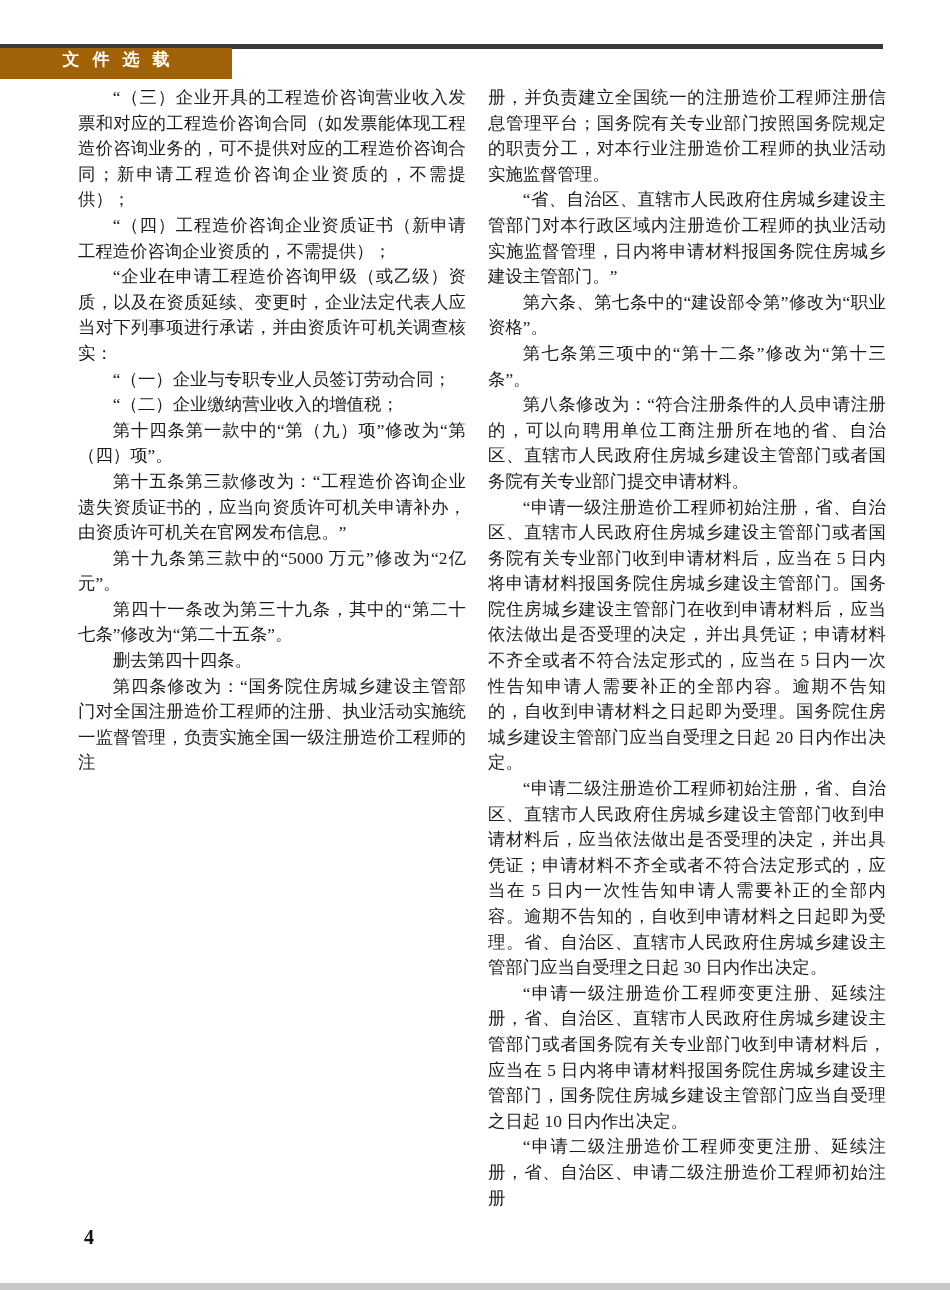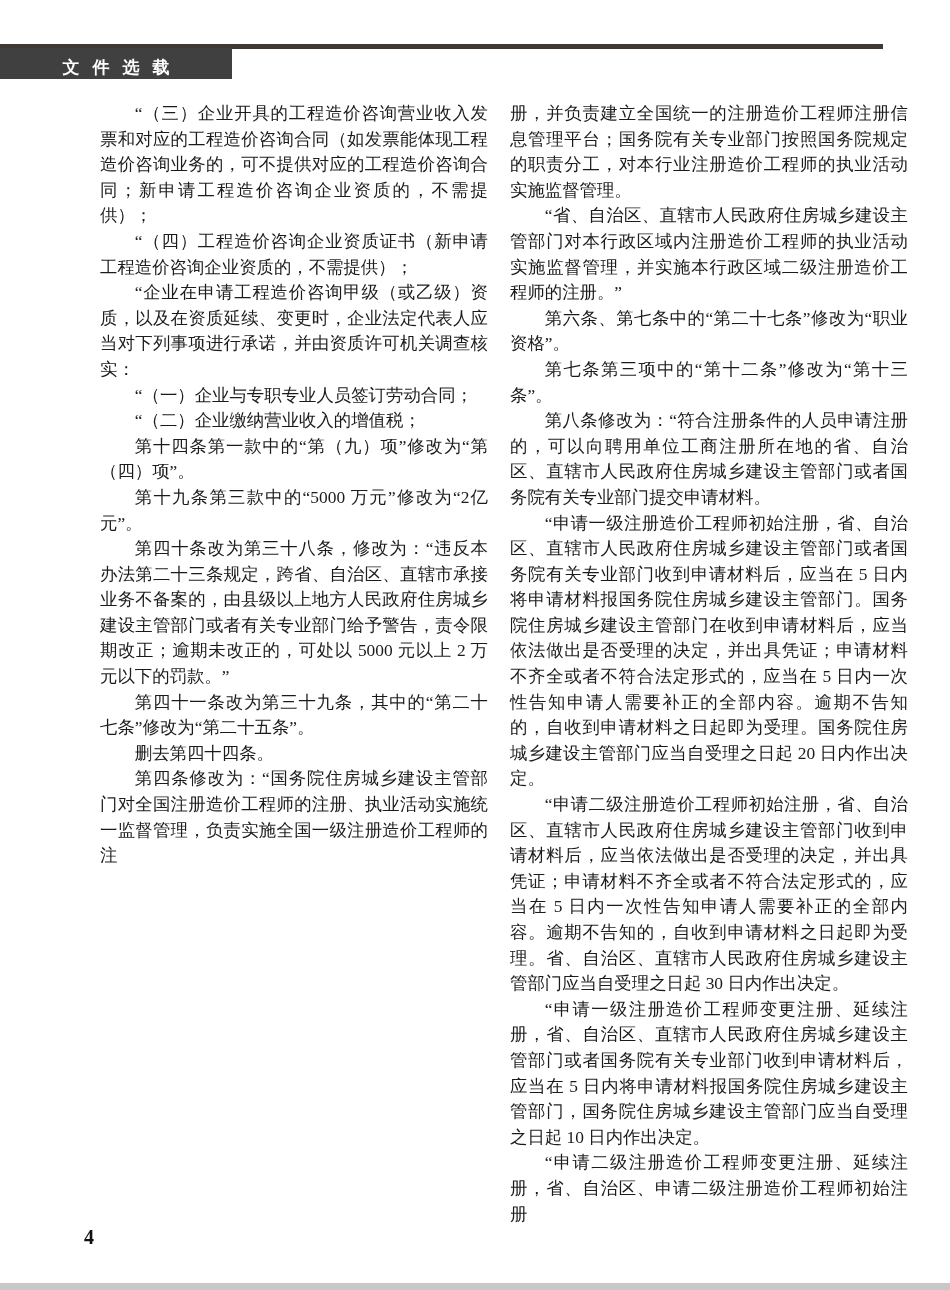--- a/index.html
+++ b/index.html
@@ -24,40 +24,39 @@
     width: 883px;
     height: 5px;
     background: #3f3935;
   }
   .header-label-box {
     position: absolute;
     left: 0;
     top: 48px;
     width: 232px;
     height: 31px;
-    background: #404040;
+    background: #a16207;
     display: flex;
-    align-items: flex-end;
+    align-items: flex-start;
     justify-content: center;
   }
   .header-label-box span {
     color: #ffffff;
     font-family: "Liberation Sans", sans-serif;
     font-size: 17px;
     font-weight: bold;
     letter-spacing: 13px;
     text-indent: 13px;
     white-space: nowrap;
   }
 
   
   .column {
     position: absolute;
-    top: 101px;
-    margin-left: 22px;
+    top: 85px;
   }
   .col-left  { left: 78px;  width: 388px; }
   .col-right { left: 488px; width: 398px; }
   .column p {
     margin: 0;
     font-size: 17.4px;
     line-height: 25.6px;
     text-align: justify;
     text-justify: inter-ideograph;
     word-break: break-all;
@@ -94,31 +93,31 @@
   <span>文件选载</span>
 </div>
 
 <div class="column col-left">
     <p class="indent">“（三）企业开具的工程造价咨询营业收入发票和对应的工程造价咨询合同（如发票能体现工程造价咨询业务的，可不提供对应的工程造价咨询合同；新申请工程造价咨询企业资质的，不需提供）；</p>
     <p class="indent">“（四）工程造价咨询企业资质证书（新申请工程造价咨询企业资质的，不需提供）；</p>
     <p class="indent">“企业在申请工程造价咨询甲级（或乙级）资质，以及在资质延续、变更时，企业法定代表人应当对下列事项进行承诺，并由资质许可机关调查核实：</p>
     <p class="indent">“（一）企业与专职专业人员签订劳动合同；</p>
     <p class="indent">“（二）企业缴纳营业收入的增值税；</p>
     <p class="indent">第十四条第一款中的“第（九）项”修改为“第（四）项”。</p>
+    <p class="indent">第十五条第三款修改为：“工程造价咨询企业遗失资质证书的，应当向资质许可机关申请补办，由资质许可机关在官网发布信息。”</p>
     <p class="indent">第十九条第三款中的“5000 万元”修改为“2亿元”。</p>
-    <p class="indent">第四十条改为第三十八条，修改为：“违反本办法第二十三条规定，跨省、自治区、直辖市承接业务不备案的，由县级以上地方人民政府住房城乡建设主管部门或者有关专业部门给予警告，责令限期改正；逾期未改正的，可处以 5000 元以上 2 万元以下的罚款。”</p>
     <p class="indent">第四十一条改为第三十九条，其中的“第二十七条”修改为“第二十五条”。</p>
     <p class="indent">删去第四十四条。</p>
     <p class="indent">第四条修改为：“国务院住房城乡建设主管部门对全国注册造价工程师的注册、执业活动实施统一监督管理，负责实施全国一级注册造价工程师的注</p>
   </div>
 
 <div class="column col-right">
     <p>册，并负责建立全国统一的注册造价工程师注册信息管理平台；国务院有关专业部门按照国务院规定的职责分工，对本行业注册造价工程师的执业活动实施监督管理。</p>
-    <p class="indent">“省、自治区、直辖市人民政府住房城乡建设主管部门对本行政区域内注册造价工程师的执业活动实施监督管理，并实施本行政区域二级注册造价工程师的注册。”</p>
-    <p class="indent">第六条、第七条中的“第二十七条”修改为“职业资格”。</p>
+    <p class="indent">“省、自治区、直辖市人民政府住房城乡建设主管部门对本行政区域内注册造价工程师的执业活动实施监督管理，日内将申请材料报国务院住房城乡建设主管部门。”</p>
+    <p class="indent">第六条、第七条中的“建设部令第”修改为“职业资格”。</p>
     <p class="indent">第七条第三项中的“第十二条”修改为“第十三条”。</p>
     <p class="indent">第八条修改为：“符合注册条件的人员申请注册的，可以向聘用单位工商注册所在地的省、自治区、直辖市人民政府住房城乡建设主管部门或者国务院有关专业部门提交申请材料。</p>
     <p class="indent">“申请一级注册造价工程师初始注册，省、自治区、直辖市人民政府住房城乡建设主管部门或者国务院有关专业部门收到申请材料后，应当在 5 日内将申请材料报国务院住房城乡建设主管部门。国务院住房城乡建设主管部门在收到申请材料后，应当依法做出是否受理的决定，并出具凭证；申请材料不齐全或者不符合法定形式的，应当在 5 日内一次性告知申请人需要补正的全部内容。逾期不告知的，自收到申请材料之日起即为受理。国务院住房城乡建设主管部门应当自受理之日起 20 日内作出决定。</p>
     <p class="indent">“申请二级注册造价工程师初始注册，省、自治区、直辖市人民政府住房城乡建设主管部门收到申请材料后，应当依法做出是否受理的决定，并出具凭证；申请材料不齐全或者不符合法定形式的，应当在 5 日内一次性告知申请人需要补正的全部内容。逾期不告知的，自收到申请材料之日起即为受理。省、自治区、直辖市人民政府住房城乡建设主管部门应当自受理之日起 30 日内作出决定。</p>
     <p class="indent">“申请一级注册造价工程师变更注册、延续注册，省、自治区、直辖市人民政府住房城乡建设主管部门或者国务院有关专业部门收到申请材料后，应当在 5 日内将申请材料报国务院住房城乡建设主管部门，国务院住房城乡建设主管部门应当自受理之日起 10 日内作出决定。</p>
     <p class="indent">“申请二级注册造价工程师变更注册、延续注册，省、自治区、申请二级注册造价工程师初始注册</p>
   </div>
 
 <div class="page-number">4</div>
 

